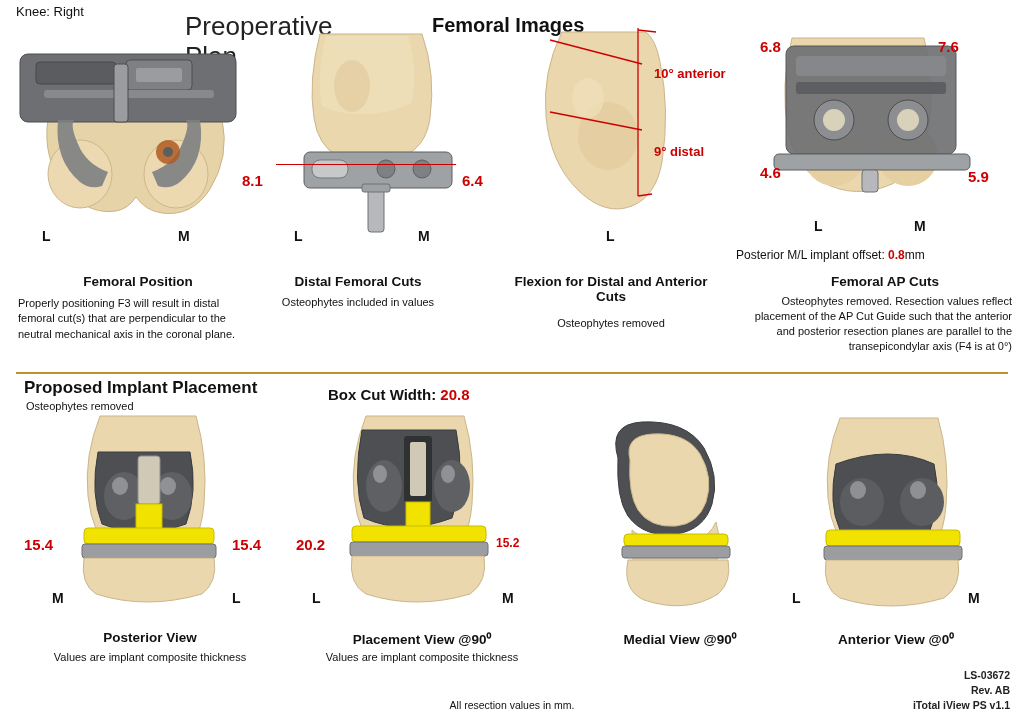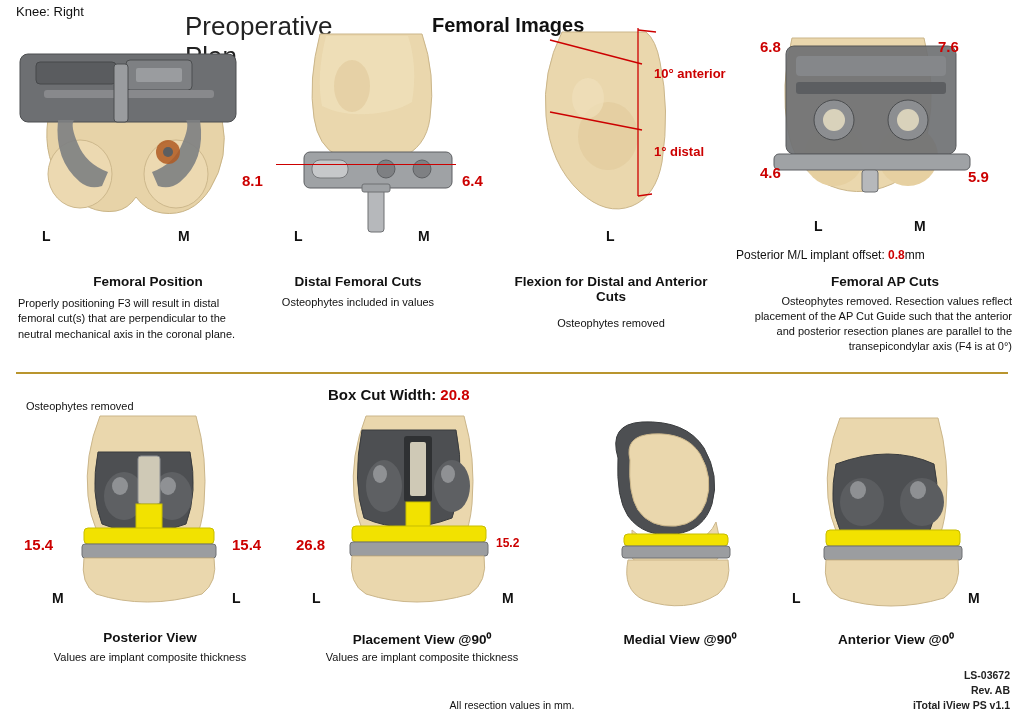--- a/index.html
+++ b/index.html
@@ -79,21 +79,21 @@
       <rect x="26" y="66" width="170" height="8" rx="3" fill="#88898c"></rect>
       <path d="M40 96 q-4 40 22 62 q10 8 22 4 l6 -14 q-22 -8 -30 -28 q-8 -18 -4 -24 z" fill="#7d7f82" opacity="0.9"></path>
       <path d="M182 96 q6 40 -20 62 q-10 8 -22 4 l-6 -14 q22 -8 30 -28 q8 -18 4 -24 z" fill="#7d7f82" opacity="0.9"></path>
       <circle cx="150" cy="128" r="12" fill="#b05a22" opacity="0.85"></circle>
       <circle cx="150" cy="128" r="5" fill="#5c5e60"></circle>
       <rect x="96" y="40" width="14" height="58" rx="3" fill="#9a9c9f" stroke="#4c4e50"></rect>
     </svg>
   </div>
   <div class="abs lm bold" style="left:42px; top:228px;">L</div>
   <div class="abs lm bold" style="left:178px; top:228px;">M</div>
-  <div class="abs caption-title" style="left:20px; top:274px; width:256px;">Femoral Position</div>
+  <div class="abs caption-title" style="left:10px; top:274px; width:256px;">Femoral Position</div>
   <div class="abs caption-left" style="left:18px; top:296px; width:238px;">Properly positioning F3 will result in distal femoral cut(s) that are perpendicular to the neutral mechanical axis in the coronal plane.</div>
 
   <div class="illus" style="left:282px; top:26px;">
     <svg width="200" height="200" viewBox="0 0 200 200">
       <path d="M38 8 q-12 46 -6 84 q4 28 24 38 q30 14 62 2 q26 -10 30 -40 q6 -44 -8 -84 z" fill="#ead7ad" stroke="#cbb68a"></path>
       <path d="M44 10 q-10 40 -4 70 q20 10 46 8 q28 -2 44 -12 q6 -36 -4 -66 z" fill="#efdfb9" opacity="0.85"></path>
       <ellipse cx="70" cy="60" rx="18" ry="26" fill="#e2cc9e" opacity="0.7"></ellipse>
 
       <rect x="22" y="126" width="148" height="36" rx="6" fill="#9fa2a5" stroke="#5d5f62"></rect>
       <rect x="30" y="134" width="36" height="18" rx="8" fill="#c6c8ca" stroke="#76787b"></rect>
@@ -118,21 +118,21 @@
       <ellipse cx="72" cy="72" rx="16" ry="20" fill="#f0e0bb" opacity="0.7"></ellipse>
 
       <line x1="34" y1="14" x2="126" y2="38" stroke="#cc0000" stroke-width="1.3"></line>
       <line x1="34" y1="86" x2="126" y2="104" stroke="#cc0000" stroke-width="1.3"></line>
       <line x1="122" y1="2" x2="122" y2="170" stroke="#cc0000" stroke-width="1.3"></line>
       <line x1="122" y1="4" x2="140" y2="6" stroke="#cc0000" stroke-width="1.3"></line>
       <line x1="122" y1="170" x2="136" y2="168" stroke="#cc0000" stroke-width="1.3"></line>
     </svg>
   </div>
   <div class="abs red" style="left:654px; top:66px; font-size:13px; line-height:1.25;">10° anterior</div>
-  <div class="abs red" style="left:654px; top:144px; font-size:13px; line-height:1.25;">1° distal</div>
+  <div class="abs red" style="left:654px; top:144px; font-size:13px; line-height:1.25;">9° distal</div>
   <div class="abs lm bold" style="left:606px; top:228px;">L</div>
   <div class="abs caption-title" style="left:506px; top:274px; width:210px;">Flexion for Distal and Anterior Cuts</div>
   <div class="abs caption-sub" style="left:506px; top:316px; width:210px;">Osteophytes removed</div>
 
   <div class="illus" style="left:768px; top:28px;">
     <svg width="220" height="200" viewBox="0 0 220 200">
       <path d="M24 10 q-12 48 -4 92 q6 36 34 52 q34 18 70 2 q30 -14 36 -54 q8 -44 -4 -92 z" fill="#ead7ad" stroke="#cbb68a"></path>
       <ellipse cx="66" cy="128" rx="30" ry="30" fill="#e6d0a1"></ellipse>
       <ellipse cx="140" cy="128" rx="30" ry="30" fill="#e6d0a1"></ellipse>
 
@@ -157,20 +157,21 @@
   <div class="abs pmoffset">
     <span>Posterior M/L implant offset:</span>
     <span class="red">0.8</span><span>mm</span>
   </div>
 
   <div class="abs caption-title" style="left:760px; top:274px; width:250px;">Femoral AP Cuts</div>
   <div class="abs caption-sub" style="left:736px; top:294px; width:276px;text-align:right;">Osteophytes removed. Resection values reflect placement of the AP Cut Guide such that the anterior and posterior resection planes are parallel to the transepicondylar axis (F4 is at 0°)</div>
 
   <div class="abs divider"></div>
 
+  <div class="abs proposed-title">Proposed Implant Placement</div>
   <div class="abs proposed-sub">Osteophytes removed</div>
   <div class="abs boxcut">
     <span>Box Cut Width:</span>
     <span class="red">20.8</span>
   </div>
 
   <div class="illus" style="left:64px; top:412px;">
     <svg width="180" height="190" viewBox="0 0 180 190">
       <path d="M36 4 q-16 40 -12 80 q4 40 28 62 q26 24 56 8 q28 -16 32 -62 q4 -46 -8 -88 z" fill="#ead7ad" stroke="#cbb68a"></path>
       <path d="M34 40 q-8 42 4 72 q40 16 84 0 q12 -32 4 -72 z" fill="#4d4f52" stroke="#3a3c3e"></path>
@@ -201,21 +202,21 @@
       <ellipse cx="52" cy="74" rx="18" ry="26" fill="#5e6063"></ellipse>
       <ellipse cx="120" cy="74" rx="18" ry="26" fill="#5e6063"></ellipse>
       <ellipse cx="48" cy="62" rx="7" ry="9" fill="#9b9da0" opacity="0.8"></ellipse>
       <ellipse cx="116" cy="62" rx="7" ry="9" fill="#9b9da0" opacity="0.8"></ellipse>
       <rect x="74" y="90" width="24" height="26" fill="#f2e200" stroke="#c7bd00"></rect>
       <rect x="20" y="114" width="134" height="16" rx="4" fill="#f2e200" stroke="#c7bd00"></rect>
       <rect x="18" y="130" width="138" height="14" rx="3" fill="#9b9da0" stroke="#6f7174"></rect>
       <path d="M20 144 q-4 28 14 38 q50 16 104 0 q18 -12 14 -38 z" fill="#ead7ad" stroke="#cbb68a"></path>
     </svg>
   </div>
-  <div class="abs red" style="left:296px; top:536px; font-size:15px;">26.8</div>
+  <div class="abs red" style="left:296px; top:536px; font-size:15px;">20.2</div>
   <div class="abs red" style="left:496px; top:536px; font-size:12px;">15.2</div>
   <div class="abs lm bold" style="left:312px; top:590px;">L</div>
   <div class="abs lm bold" style="left:502px; top:590px;">M</div>
   <div class="abs caption-title" style="left:312px; top:630px; width:220px;">Placement View @90⁰</div>
   <div class="abs caption-sub" style="left:308px; top:650px; width:228px;">Values are implant composite thickness</div>
 
   <div class="illus" style="left:588px; top:418px;">
     <svg width="180" height="190" viewBox="0 0 180 190">
       <path d="M30 40 q-10 -34 24 -36 q44 -2 62 26 q16 28 8 56 q-8 26 -36 30 q-32 4 -48 -18 q-12 -18 -10 -58 z" fill="#4d4f52" stroke="#3a3c3e"></path>
       <path d="M42 42 q-6 -24 22 -26 q34 -2 48 20 q14 24 6 48 q-8 22 -30 24 q-26 2 -38 -16 q-10 -16 -8 -50 z" fill="#ead7ad" stroke="#cbb68a"></path>

